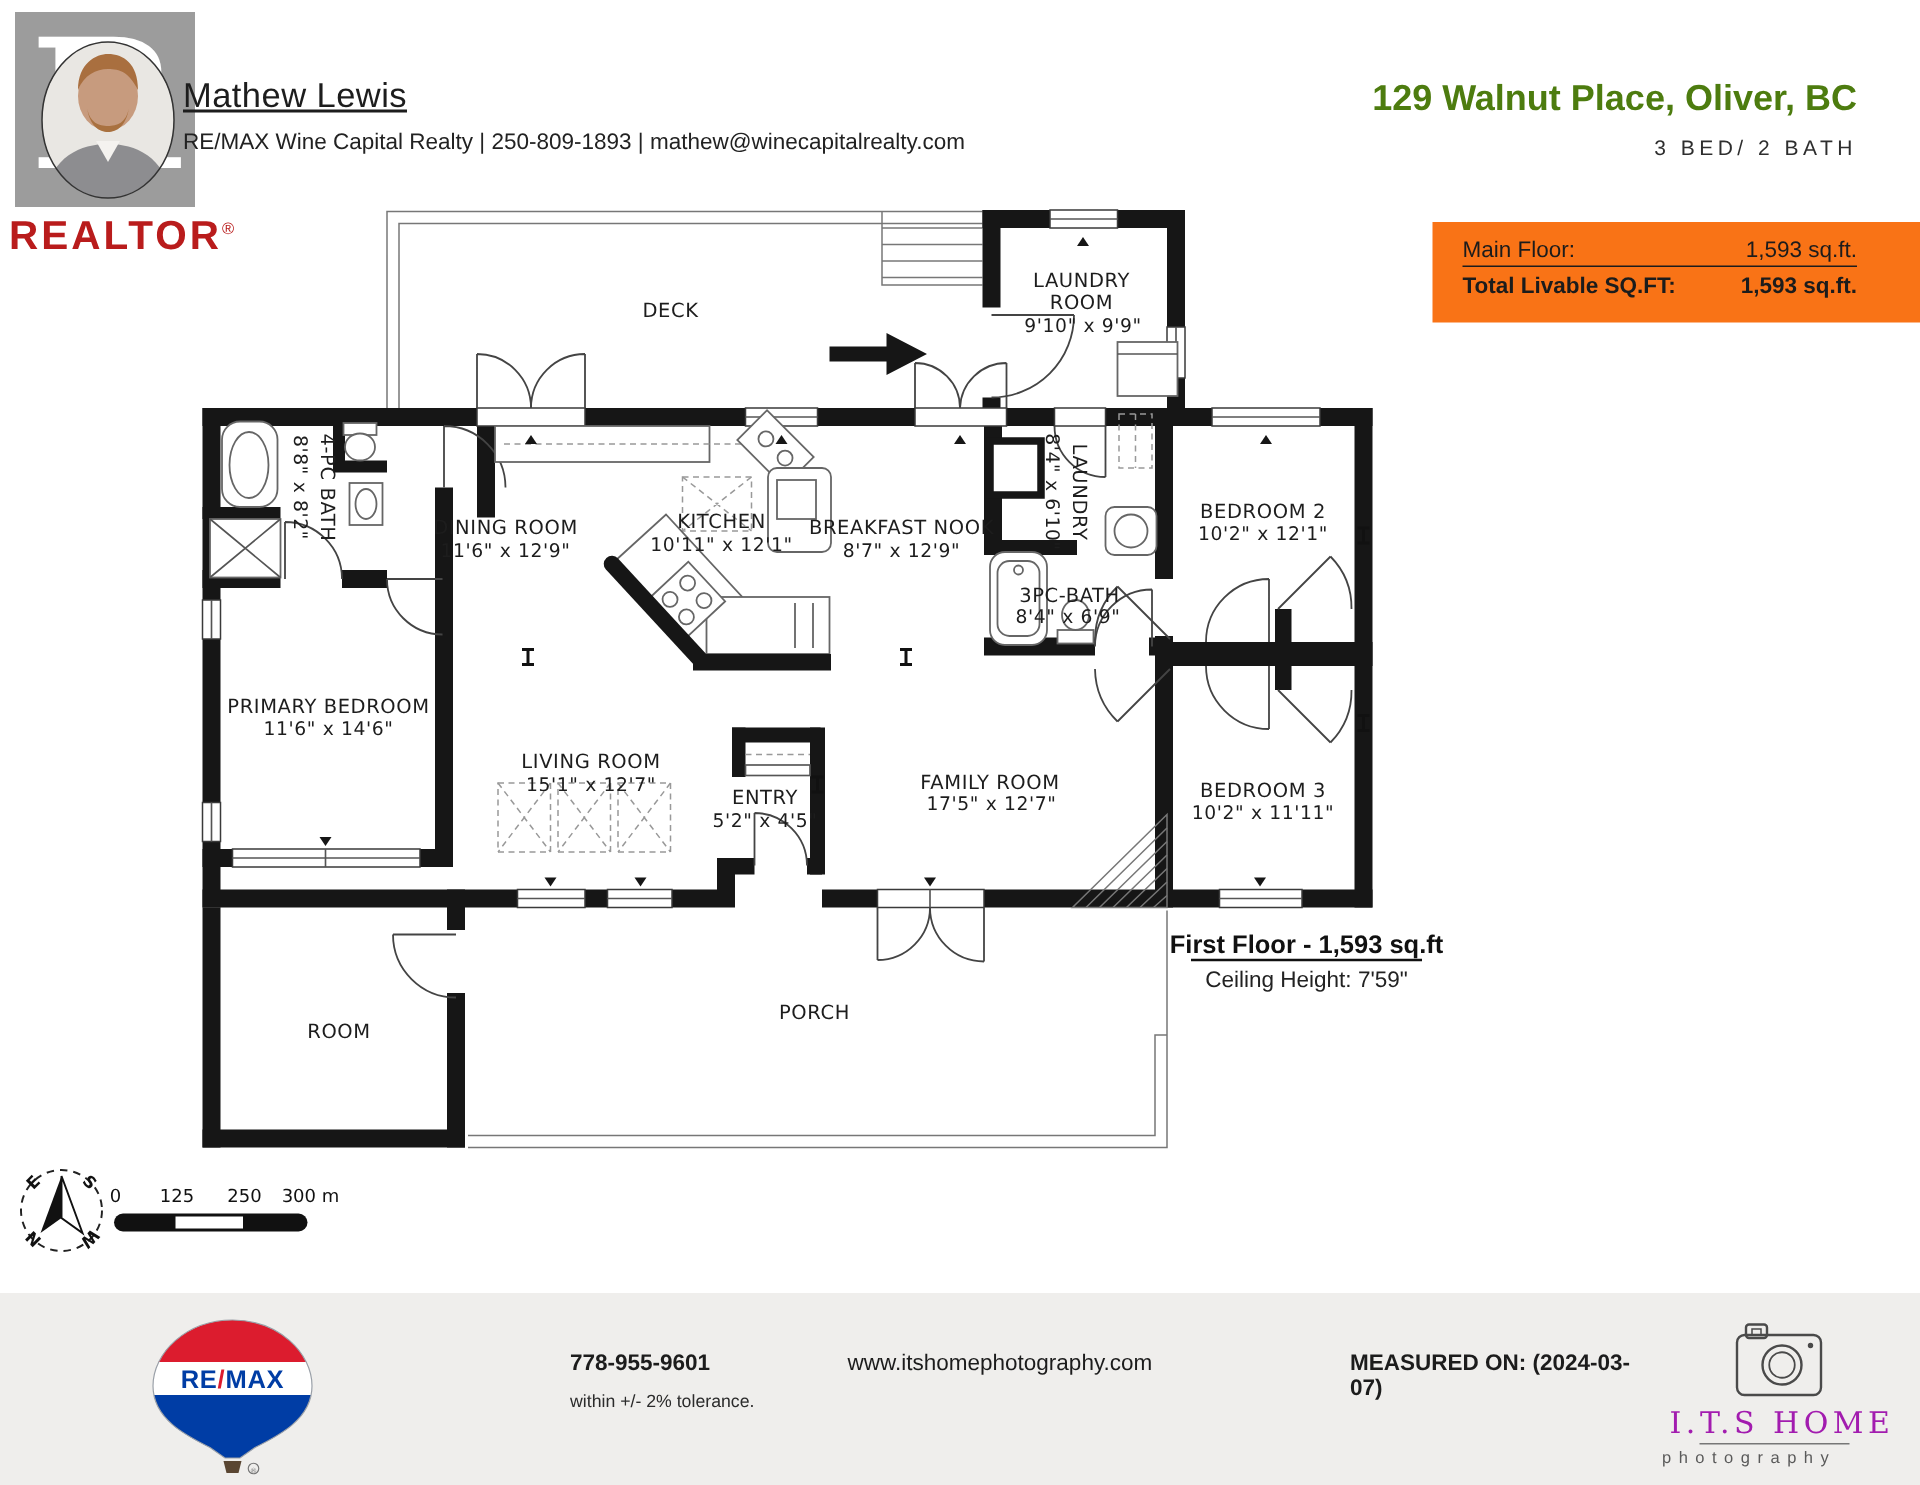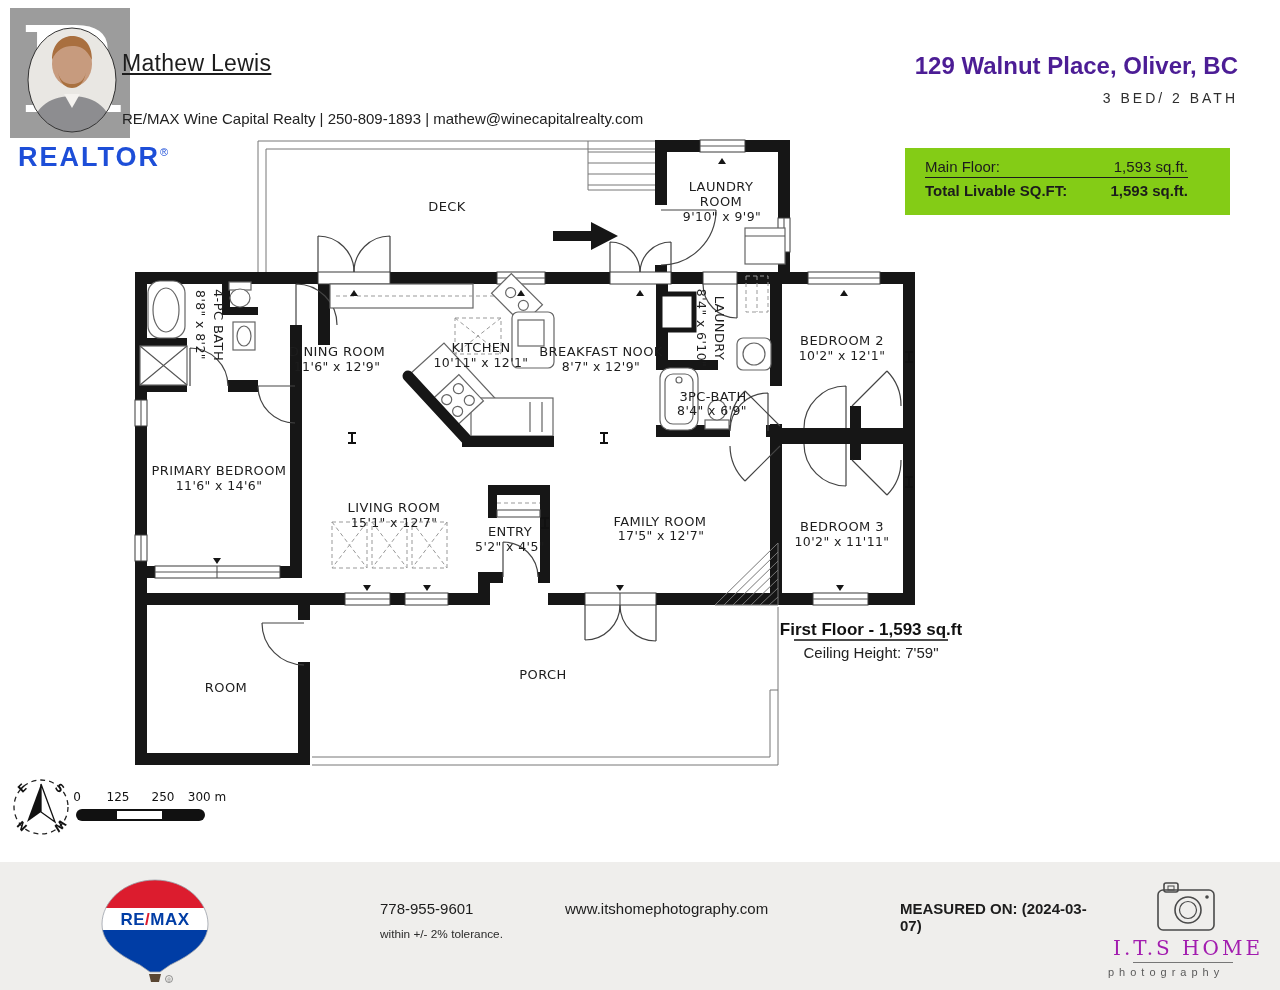--- a/index.html
+++ b/index.html
@@ -1,26 +1,26 @@
 <!DOCTYPE html>
 <html><head>
 <meta charset="utf-8">
 <style>
   html,body{margin:0;padding:0;background:#fff;}
   body{width:1280px;height:990px;position:relative;font-family:"Liberation Sans",sans-serif;color:#1c1c1c;overflow:hidden;}
   .abs{position:absolute;}
   
   .agent-name{left:122px;top:50px;font-size:23px;color:#1d1d1d;letter-spacing:.3px;text-decoration:underline;}
-  .agent-line{left:122px;top:86px;font-size:15px;color:#222;margin-top:24px;}
-  .realtor-word{left:18px;top:142px;font-size:27px;font-weight:bold;color:#1d4ed8;letter-spacing:2px;}
+  .agent-line{left:122px;top:86px;font-size:15px;color:#222;}
+  .realtor-word{left:6px;top:142px;font-size:27px;font-weight:bold;color:#b91c1c;letter-spacing:2px;}
   .realtor-word sup{font-size:11px;font-weight:normal;}
-  .address{right:42px;top:52px;font-size:24px;font-weight:bold;color:#4c1d95;text-align:right;}
+  .address{right:42px;top:52px;font-size:24px;font-weight:bold;color:#4d7c0f;text-align:right;}
   .bedbath{right:42px;top:90px;font-size:14px;letter-spacing:3px;color:#2e2e2e;text-align:right;}
   
-  .sqftbox{left:905px;top:148px;width:325px;height:67px;background:#84cc16;box-sizing:border-box;padding:8px 42px 0 20px;}
+  .sqftbox{left:955px;top:148px;width:325px;height:67px;background:#f97316;box-sizing:border-box;padding:8px 42px 0 20px;}
   .sqftrow{display:flex;justify-content:space-between;font-size:15px;line-height:21px;}
   .sqftrow.u{border-bottom:1.6px solid #1c1c1c;}
   .sqftrow.b{font-weight:bold;margin-top:2px;}
   
   #plan{left:0;top:135px;}
   .wall{fill:#161616;}
   .ln{stroke:#555;stroke-width:1.1;fill:none;}
   .ln2{stroke:#777;stroke-width:1;fill:none;}
   .arc{stroke:#444;stroke-width:1.2;fill:none;}
   .win{fill:#fff;stroke:#3a3a3a;stroke-width:1;}
@@ -28,21 +28,21 @@
   .dash{fill:none;stroke:#999;stroke-width:1;stroke-dasharray:4,3;}
   .lbl{font-family:"DejaVu Sans",sans-serif;font-size:13px;fill:#1d1d1d;letter-spacing:.4px;text-anchor:middle;}
   .dims{font-family:"DejaVu Sans",sans-serif;font-size:12.5px;fill:#1d1d1d;letter-spacing:.4px;text-anchor:middle;}
   .note-t{font-family:"Liberation Sans",sans-serif;font-size:17px;font-weight:bold;fill:#111;text-anchor:middle;}
   .note-c{font-family:"Liberation Sans",sans-serif;font-size:15px;fill:#222;text-anchor:middle;}
   .scl{font-family:"DejaVu Sans",sans-serif;font-size:12px;fill:#111;text-anchor:middle;}
   .cmp{font-family:"DejaVu Sans",sans-serif;font-size:11px;font-weight:bold;fill:#111;text-anchor:middle;}
   .mark{stroke:#111;stroke-width:2;fill:none;}
   
   .footer{left:0;top:862px;width:1280px;height:128px;background:#efeeec;}
-  .ft-phone{left:380px;top:900px;font-size:15px;font-weight:normal;}
+  .ft-phone{left:380px;top:900px;font-size:15px;font-weight:bold;}
   .ft-web{left:565px;top:900px;font-size:15px;font-weight:normal;}
   .ft-meas{left:900px;top:900px;width:200px;text-align:left;font-size:15px;font-weight:bold;}
   .ft-disc{left:380px;top:927px;width:730px;font-size:11.8px;line-height:14px;color:#2b2b2b;}
   .its-title{left:1108px;top:936px;width:160px;text-align:center;font-family:"DejaVu Serif",serif;font-size:20px;letter-spacing:3px;color:#a21caf;}
   .its-line{left:1133px;top:962px;width:100px;border-top:1px solid #777;}
   .its-sub{left:1108px;top:966px;width:160px;text-align:left;font-size:11px;letter-spacing:5px;color:#5a5a5a;}
 </style>
 </head>
 <body>
 

